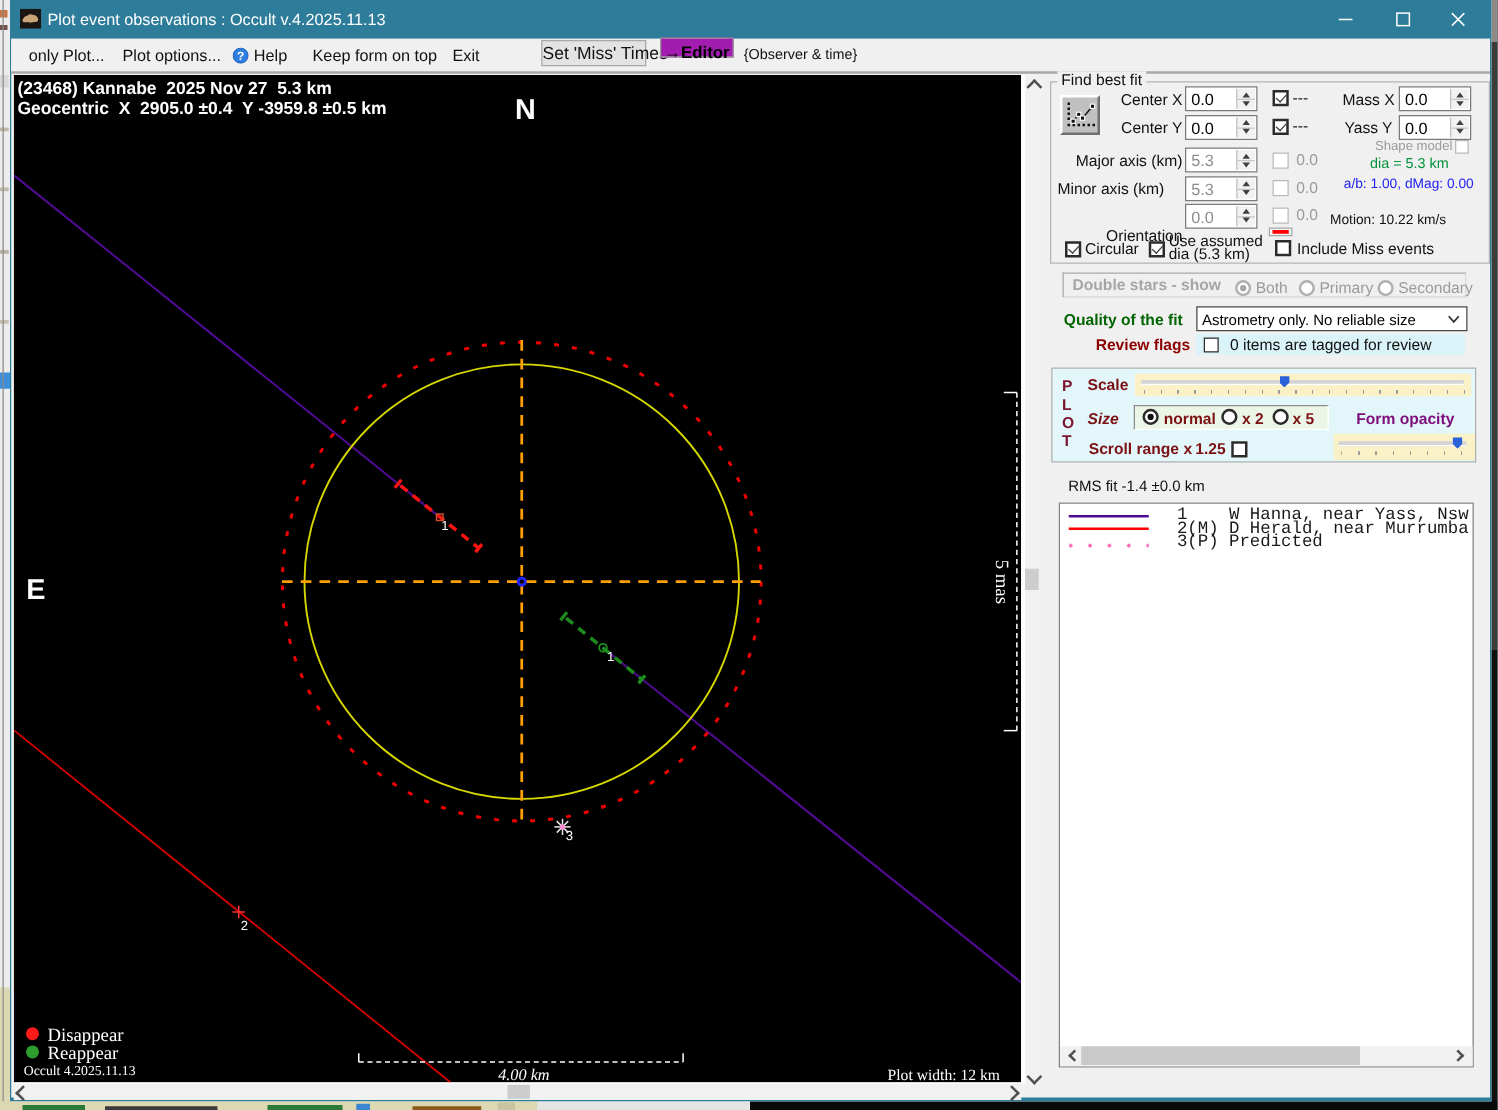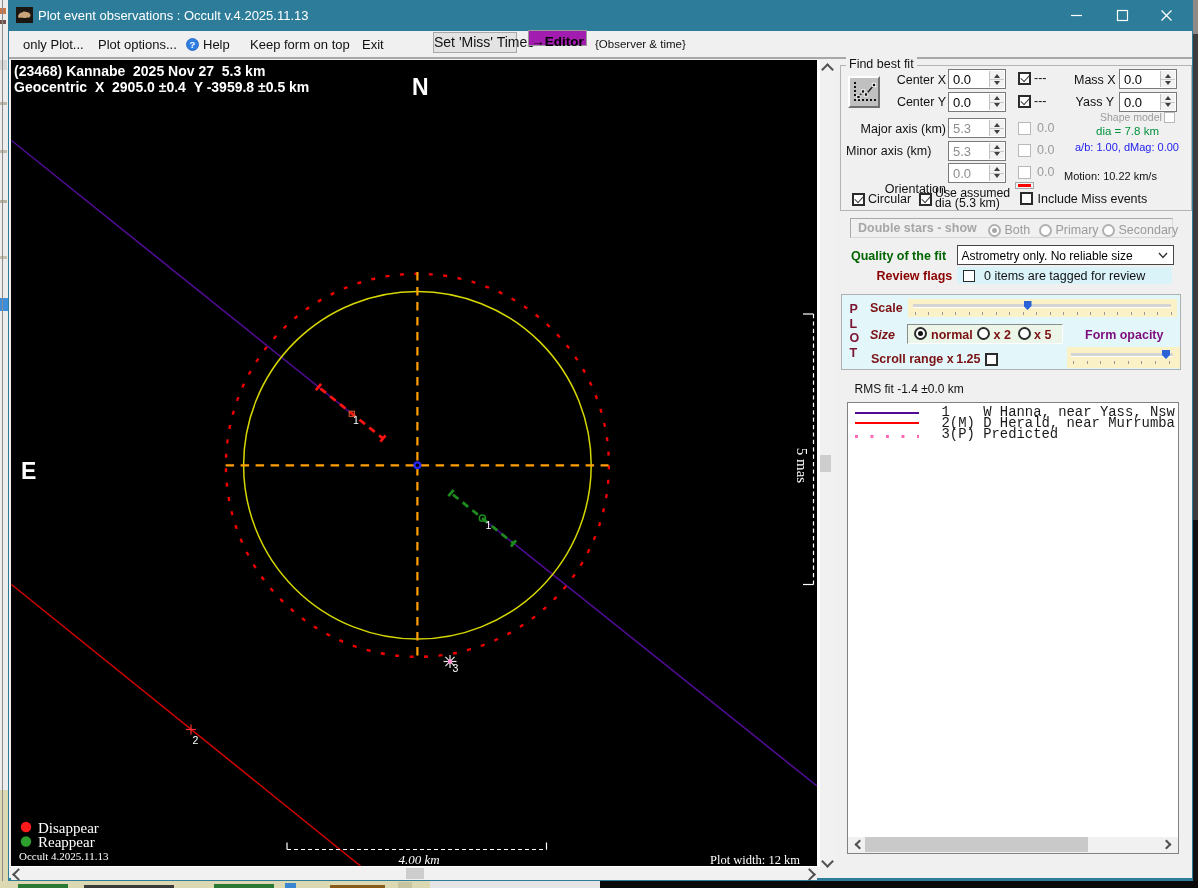--- a/index.html
+++ b/index.html
@@ -241,21 +241,21 @@
 
 <div class="abs lbl" style="left:846px;top:121.5px;width:100px;text-align:right;">Major axis (km)</div>
 <div class="abs spin dis" style="left:948px;top:118px;width:58px;">
     <span class="val">5.3</span>
     <span class="btns">
       <i></i>
     </span>
   </div>
 <div class="abs cb dis" style="left:1018px;top:121.5px;"></div>
 <div class="abs glbl" style="left:1037px;top:120.5px;">0.0</div>
-<div class="abs" style="left:1096px;top:125px;font-size:11.5px;color:#00923e;">dia = 7.8 km</div>
+<div class="abs" style="left:1096px;top:125px;font-size:11.5px;color:#00923e;">dia = 5.3 km</div>
 
 <div class="abs lbl" style="left:846px;top:144px;width:100px;text-align:left;">Minor axis (km)</div>
 <div class="abs spin dis" style="left:948px;top:140.5px;width:58px;">
     <span class="val">5.3</span>
     <span class="btns">
       <i></i>
     </span>
   </div>
 <div class="abs cb dis" style="left:1018px;top:144px;"></div>
 <div class="abs glbl" style="left:1037px;top:143px;">0.0</div>

